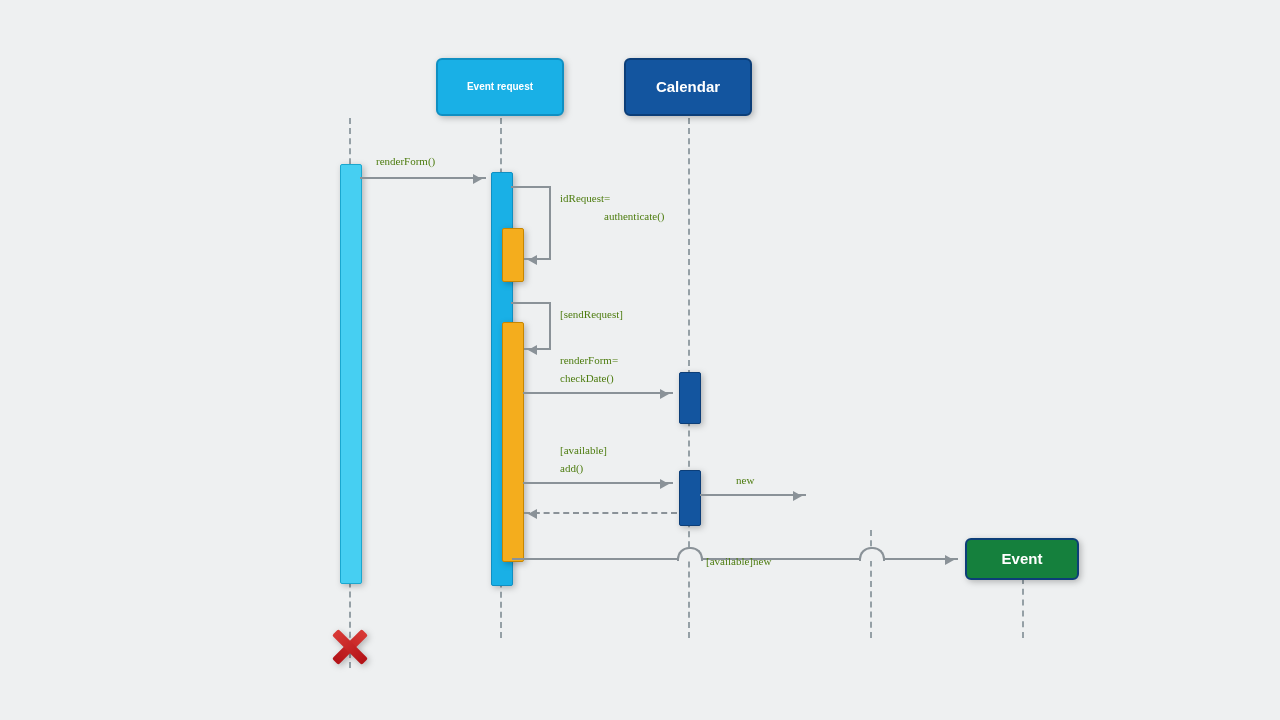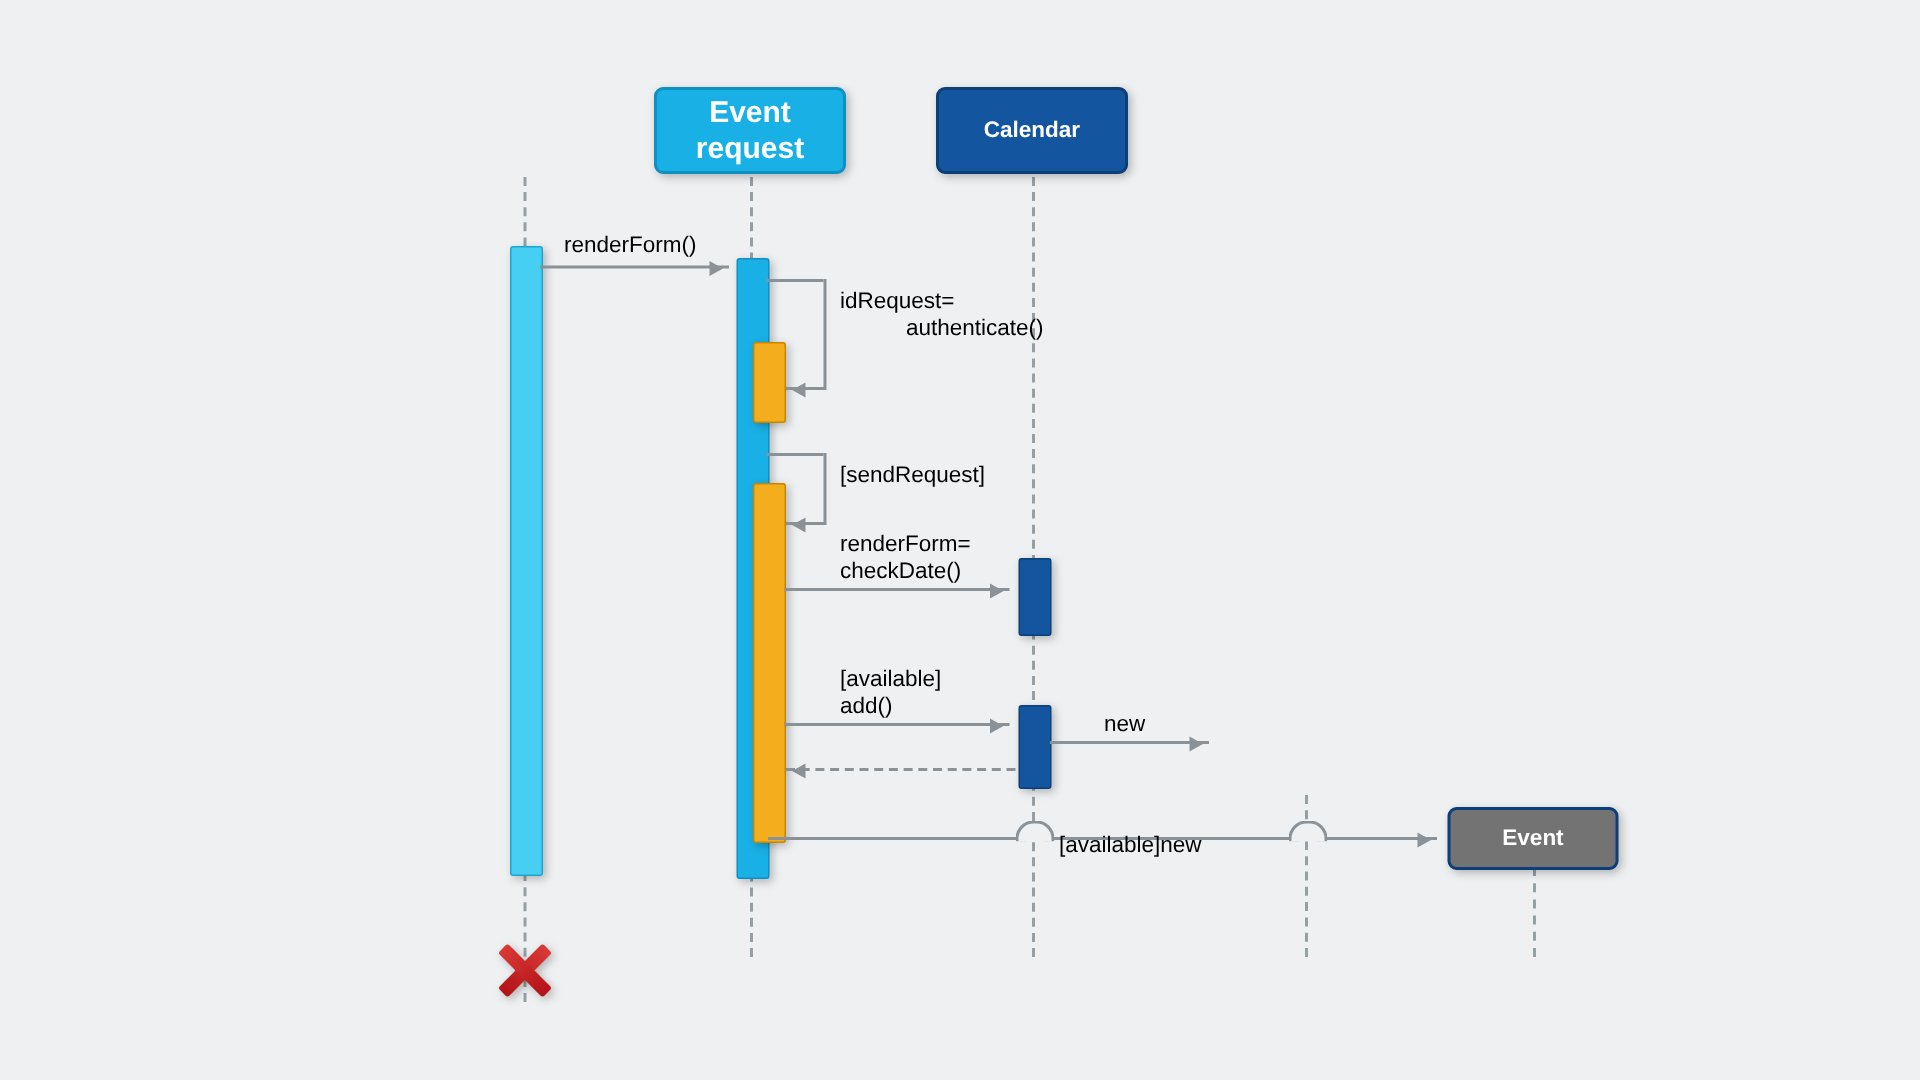--- a/index.html
+++ b/index.html
@@ -5,21 +5,21 @@
   html,body{margin:0;padding:0;width:1280px;height:720px;background:#eef0f1;font-family:"Segoe UI",Arial,sans-serif;}
   .stage{position:relative;width:1280px;height:720px;}
   
   .box{position:absolute;border-radius:6px;display:flex;align-items:center;justify-content:center;text-align:center;color:#fff;font-weight:600;line-height:1.2;box-sizing:border-box;}
   .shadow{filter:drop-shadow(2px 2px 3px rgba(0,0,0,.25));}
   
   .life{position:absolute;border-left:2px dashed #95a0a6;}
   
   .act{position:absolute;border-radius:2px;}
   
-  .lbl{position:absolute;color:#000000;font-size:15px;white-space:nowrap;}
+  .lbl{position:absolute;color:#4d7c0f;font-size:11px;white-space:nowrap;font-family:Liberation Serif, serif;}
   
   .arr{position:absolute;height:0;border-top:2px solid #8a9298;}
   .arr::after{content:"";position:absolute;right:-1px;top:-5px;border:5px solid transparent;border-left:9px solid #8a9298;}
   
   .darrL{position:absolute;height:0;border-top:2px dashed #8a9298;}
   .darrL::before{content:"";position:absolute;left:-1px;top:-5px;border:5px solid transparent;border-right:9px solid #8a9298;}
   
   .loop-top{position:absolute;height:0;border-top:2px solid #8a9298;}
   .loop-side{position:absolute;width:0;border-left:2px solid #8a9298;}
   .loop-bot{position:absolute;height:0;border-top:2px solid #8a9298;}
@@ -48,29 +48,29 @@
   <div class="act shadow" style="left:491px;top:172px;width:20px;height:412px;background:#19b0e6;border:1px solid #0f8fc2;"></div>
 
   <div class="act shadow" style="left:502px;top:228px;width:20px;height:52px;background:#f4ad1d;border:1px solid #c78600;"></div>
 
   <div class="act shadow" style="left:502px;top:322px;width:20px;height:238px;background:#f4ad1d;border:1px solid #c78600;"></div>
 
   <div class="act shadow" style="left:679px;top:372px;width:20px;height:50px;background:#13559f;border:1px solid #0c3e78;"></div>
 
   <div class="act shadow" style="left:679px;top:470px;width:20px;height:54px;background:#13559f;border:1px solid #0c3e78;"></div>
 
-  <div class="box shadow" style="left:436px;top:58px;width:128px;height:58px;background:#19b0e6;border:2px solid #0f8fc2;font-size:20px;">
+  <div class="box shadow" style="left:436px;top:58px;width:128px;height:58px;background:#19b0e6;border:2px solid #0f8fc2;font-size:10px;">
        <span>Event request</span>
     </div>
   <div class="box shadow" style="left:624px;top:58px;width:128px;height:58px;background:#13559f;border:2px solid #0c3e78;font-size:15px;align-items:center;">
        <span>Calendar</span>
     </div>
 
 
-  <div class="box shadow" style="left:965px;top:538px;width:114px;height:42px;background:#737373;border:2px solid #0c3e78;font-size:15px;">
+  <div class="box shadow" style="left:965px;top:538px;width:114px;height:42px;background:#15803d;border:2px solid #0c3e78;font-size:15px;">
        <span>Event</span>
     </div>
 
   <div class="arr" style="left:360px;top:177px;width:126px;"></div>
   <div class="lbl" style="left:376px;top:155px;">renderForm()</div>
 
   <div class="loop-top" style="left:511px;top:186px;width:38px;"></div>
   <div class="loop-side" style="left:549px;top:186px;height:72px;"></div>
   <div class="loop-bot" style="left:524px;top:258px;width:27px;"></div>
   <div class="lbl" style="left:560px;top:192px;">idRequest=</div>

